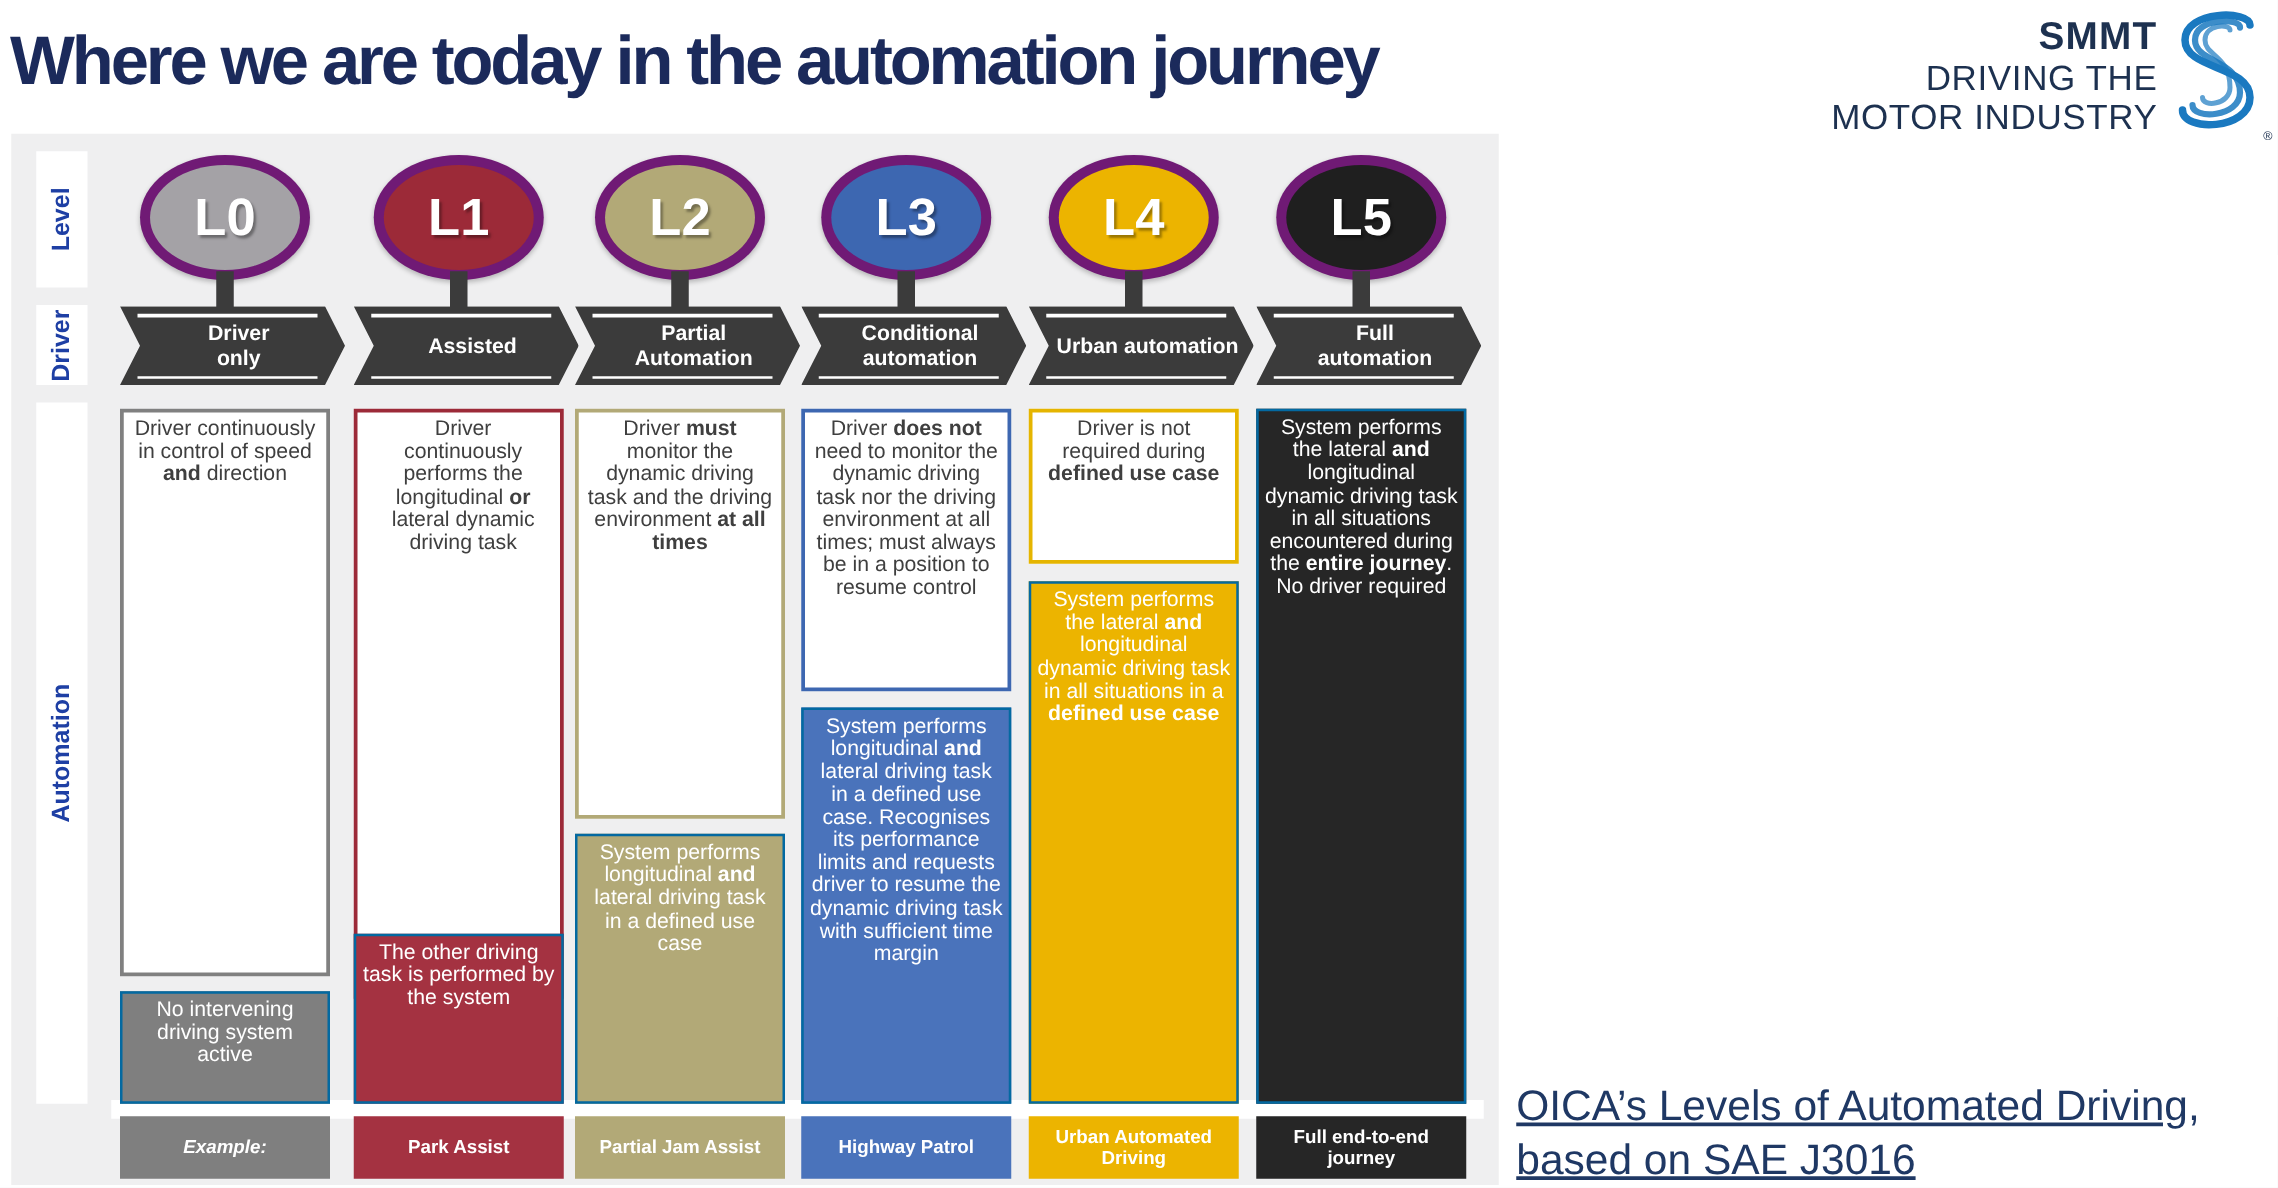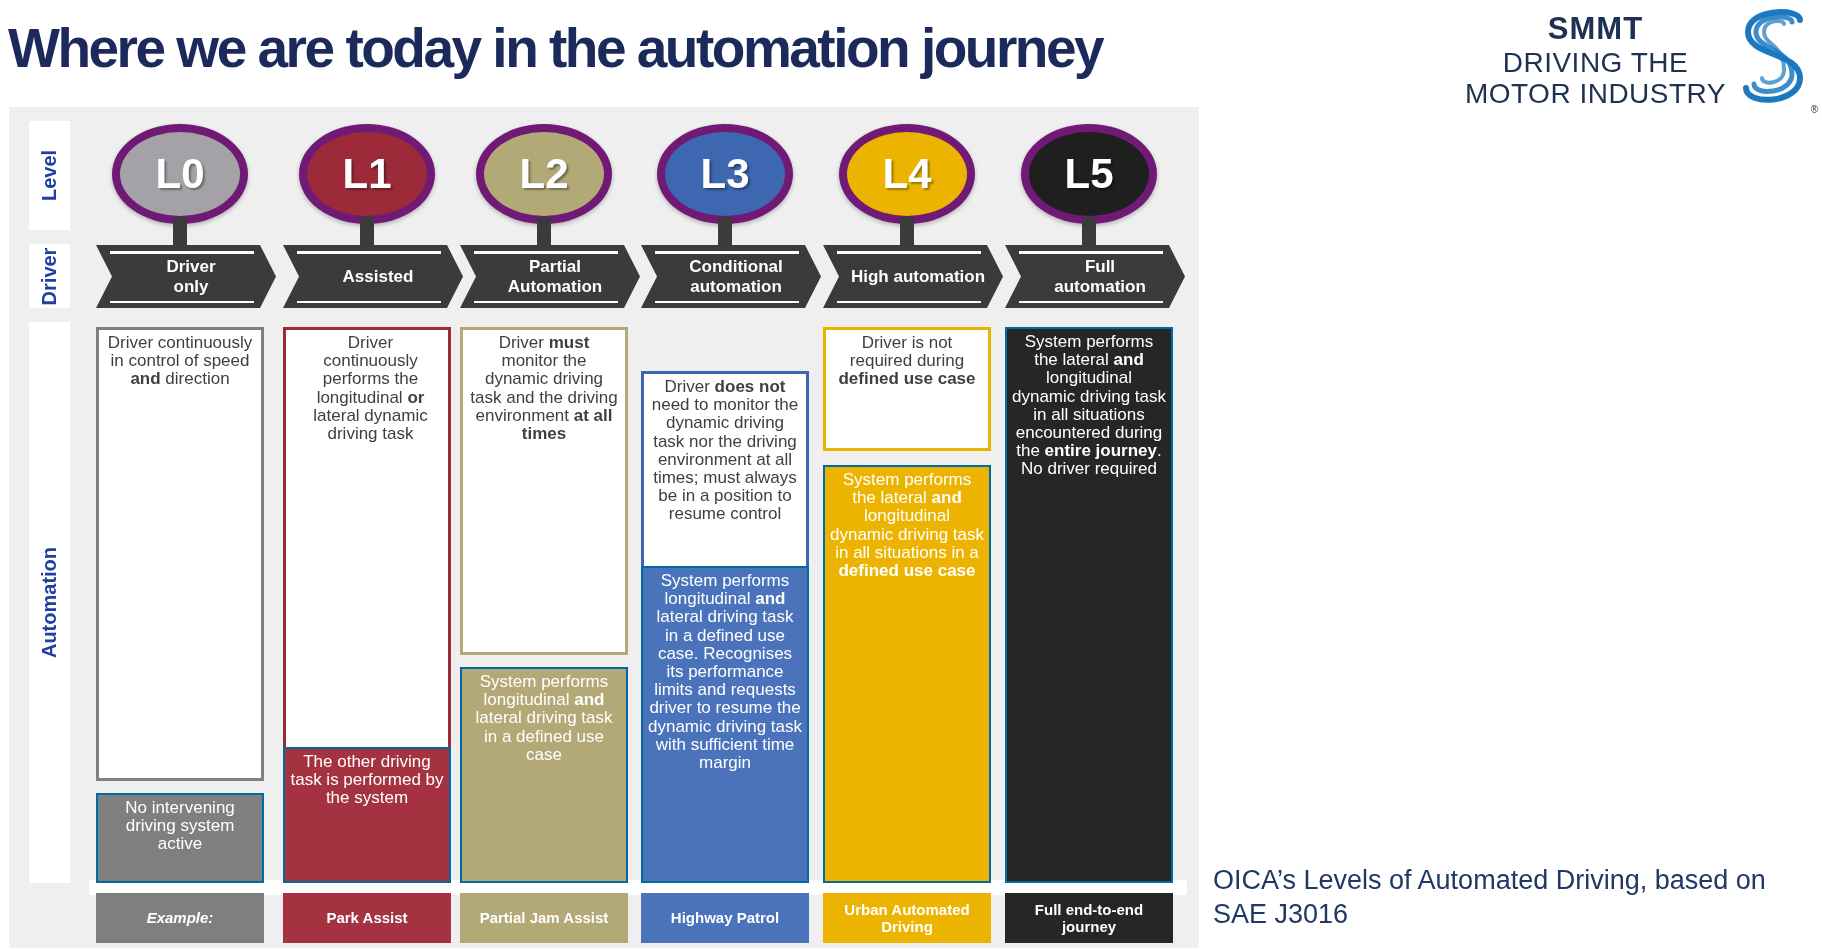--- a/index.html
+++ b/index.html
@@ -6,30 +6,30 @@
   html,body { width: 1822px; height: 950px; background: #fff; overflow: hidden;
               font-family: "Liberation Sans", sans-serif; }
   .stage { position: relative; width: 1822px; height: 950px; }
 
   
   .title { position: absolute; left: 8px; top: 16px; width: 1300px;
            font-size: 55px; font-weight: bold; letter-spacing: -2.5px;
            color: #1b2a5b; }
 
   
-  .logo-text { position: absolute; top: 12px; right: 96px; text-align: center;
+  .logo-text { position: absolute; top: 12px; right: 96px; text-align: right;
                color: #1d3150; line-height: 1.12; }
   .logo-text .l1 { font-size: 31px; font-weight: bold; letter-spacing: 1px; }
   .logo-text .l2, .logo-text .l3 { font-size: 28px; font-weight: normal; letter-spacing: .5px; }
   .logo-s { position: absolute; top: 6px; right: 8px; width: 80px; height: 104px; }
   .regmark { position: absolute; top: 104px; right: 4px; font-size: 10px; color: #1d3150; }
 
   
   .caption { position: absolute; left: 1213px; top: 864px; width: 600px;
-             font-size: 27px; color: #1f3864; line-height: 1.25; }
+             font-size: 34px; color: #1f3864; line-height: 1.25; text-decoration: underline; }
 
   
   .panel { position: absolute; left: 9px; top: 107px; width: 1190px; height: 841px;
            background: #efeff0; }
 
   
   .row-label { position: absolute; left: 20px; width: 41px; background: #fff;
                display: flex; align-items: center; justify-content: center; }
   .row-label span { transform: rotate(-90deg); white-space: nowrap;
                     font-weight: bold; font-size: 20px; color: #1e3fa4; }
@@ -68,21 +68,21 @@
   .banner-label { color: #fff; font-weight: bold; font-size: 17px; line-height: 1.15;
                   text-align: center; white-space: pre-line; padding-left: 10px; }
 
   
   .driver-box { position: absolute; top: 220px; left: 0; right: 0; background: #fff;
                 border: 3px solid var(--accent); padding: 4px 6px;
                 font-size: 17px; line-height: 1.07; color: #3f3f3f; text-align: center; }
   .col-0 .driver-box { height: 454px; }
   .col-1 .driver-box { height: 472px; padding-left: 13px; }
   .col-2 .driver-box { height: 328px; }
-  .col-3 .driver-box { height: 226px; margin-top: 44px; }
+  .col-3 .driver-box { height: 226px; }
   .col-4 .driver-box { height: 124px; }
 
   
   .system-box { position: absolute; left: 0; right: 0; bottom: 65px;
                 background: var(--fill); border: 2px solid #0369a1;
                 padding: 4px 5px; font-size: 17px; line-height: 1.07;
                 color: #fff; text-align: center; z-index: 1; }
   .col-0 .system-box { top: 686px; }
   .col-1 .system-box { top: 640px; }
   .col-2 .system-box { top: 560px; }
@@ -210,21 +210,21 @@
     </div>
 
     <div class="column col-4" style="--badge: #ecb400; --accent: #e5b500; --fill: #ecb400;">
       <div class="ellipse-outer">
         <div class="ellipse-inner">
             <span>L4</span>
           </div>
       </div>
       <div class="stem"></div>
       <div class="banner">
-        <span class="banner-label">High automation</span>
+        <span class="banner-label">Urban automation</span>
       </div>
       <div class="driver-box"><span>Driver is not required during </span><b>defined use case</b></div>
       <div class="system-box"><span>System performs the lateral </span><b>and</b><span> longitudinal dynamic driving task in all situations in a </span><b>defined use case</b></div>
       <div class="example-box">
         <span>Urban Automated Driving</span>
       </div>
     </div>
 
     <div class="column col-5" style="--badge: #1f1f1f; --accent: #262626; --fill: #262626;">
       <div class="ellipse-outer">

